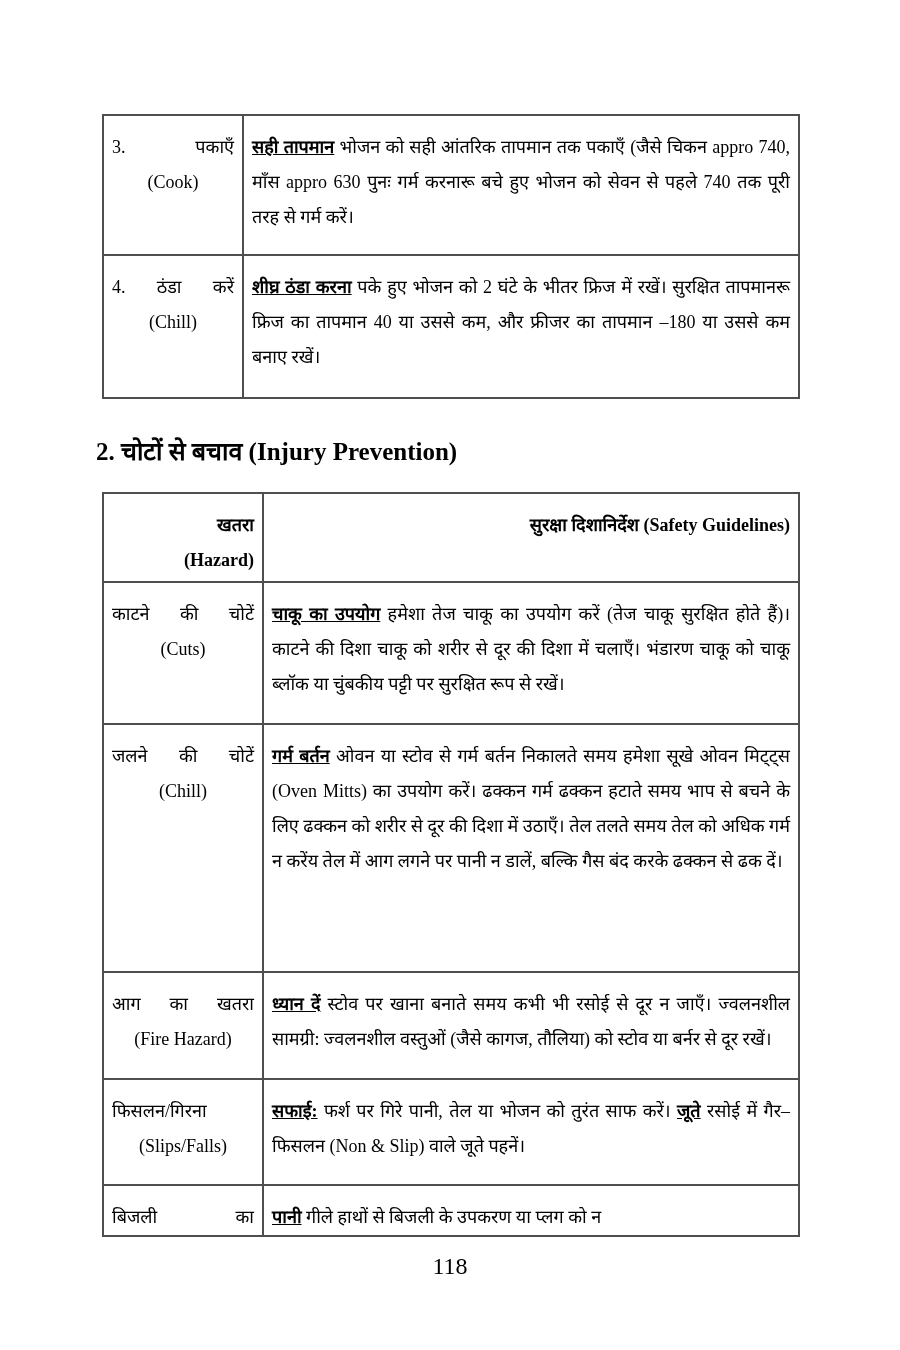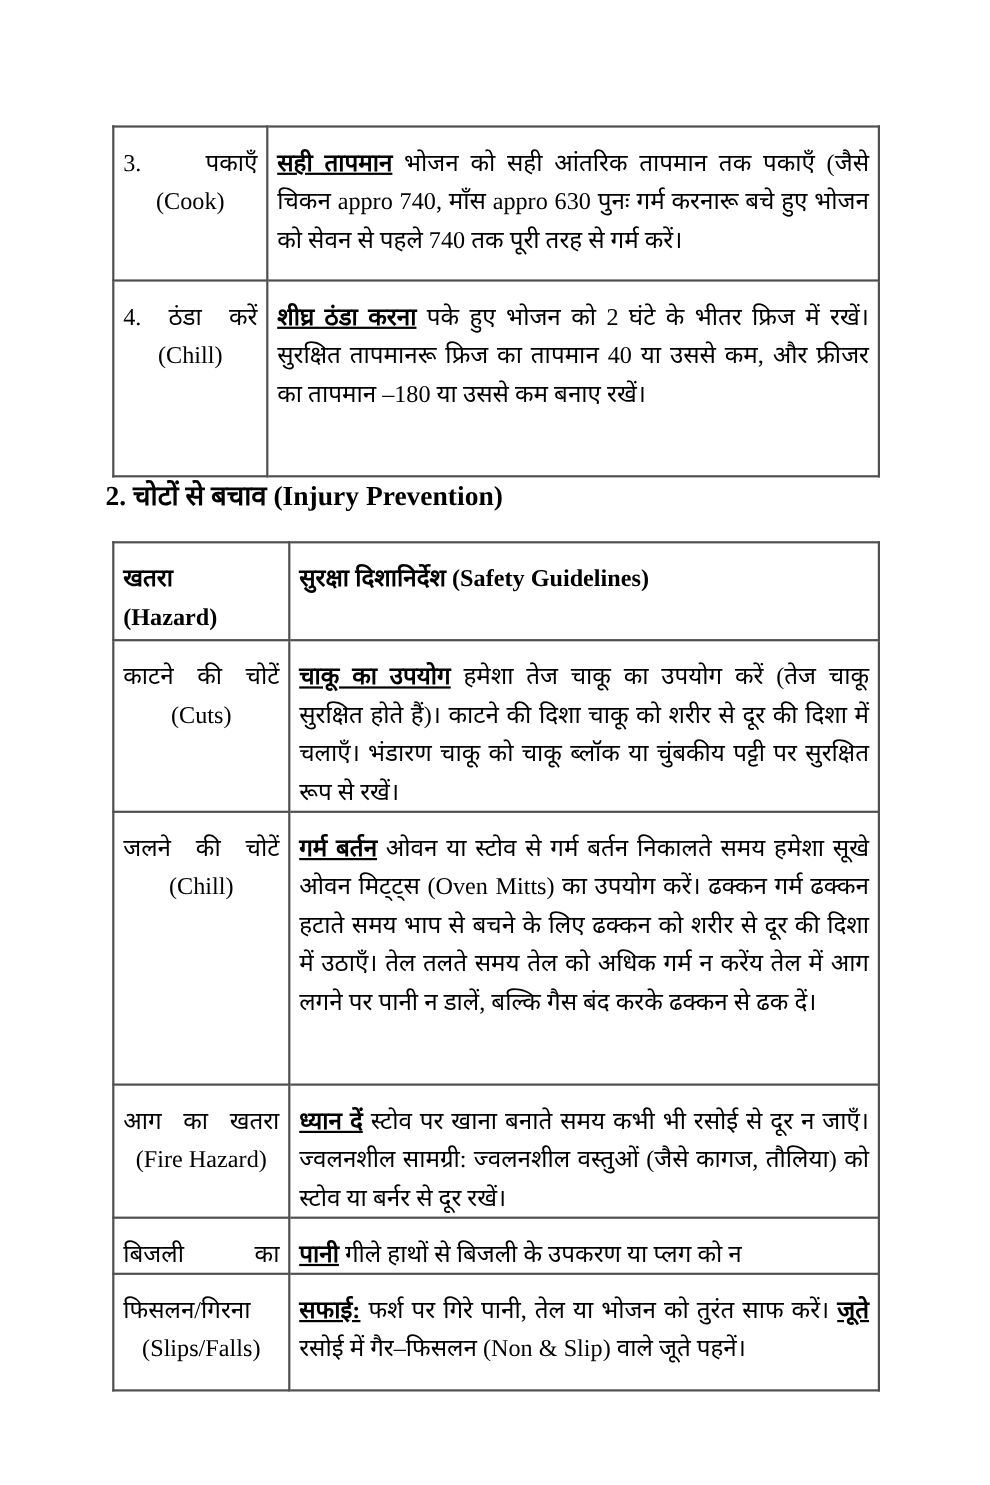--- a/index.html
+++ b/index.html
@@ -8,29 +8,29 @@
     font-family:"Liberation Serif","DejaVu Sans",serif; color:#000;
     overflow:hidden; margin:0 auto;
   }
   table.doc-tbl {
     position:absolute; border-collapse:collapse; table-layout:fixed;
     width:698px; left:102px;
   }
   .doc-tbl td {
     border:2px solid #4f4f4f; vertical-align:top;
     padding:14px 8px 0 8px;
-    font-size:22px; line-height:35px;
+    font-size:18px; line-height:35px;
   }
   #food-table { top:114px; }
   #injury-table { top:492px; }
   .desc-cell { text-align:justify; }
   .ld { font-weight:bold;text-decoration:underline; }
   .hz-main { text-align:justify; text-align-last:justify; }
   .hz-en { text-align:center; }
-  .hdr-cell { text-align:left; font-weight:bold; }
+  .hdr-cell { text-align:right; font-weight:bold; }
   .clip { overflow:hidden; }
   .section-heading {
     position:absolute; left:96px; top:435px;
     font-size:25px; font-weight:bold; line-height:34px;
   }
   .page-number {
     position:absolute; left:0; top:1253px; width:900px;
     text-align:center; font-size:24px;
   }
 </style>
@@ -45,21 +45,21 @@
         <col>
       </colgroup>
     <tbody>
         <tr style="height:140px">
       <td>
         <div class="hz-main">3. पकाएँ</div>
         <div class="hz-en">(Cook)</div>
       </td>
       <td class="desc-cell"><span class="ld">सही तापमान</span><span> भोजन को सही आंतरिक तापमान तक पकाएँ (जैसे चिकन appro 740, माँस appro 630 पुनः गर्म करनारू बचे हुए भोजन को सेवन से पहले 740 तक पूरी तरह से गर्म करें।</span></td>
     </tr>
-    <tr style="height:178px">
+    <tr style="height:143px">
       <td>
         <div class="hz-main">4. ठंडा करें</div>
         <div class="hz-en">(Chill)</div>
       </td>
       <td class="desc-cell"><span class="ld">शीघ्र ठंडा करना</span><span> पके हुए भोजन को 2 घंटे के भीतर फ्रिज में रखें। सुरक्षित तापमानरू फ्रिज का तापमान 40 या उससे कम, और फ्रीजर का तापमान –180 या उससे कम बनाए रखें।</span></td>
     </tr>
   </tbody>
     </table>
 
   <div class="section-heading">2. चोटों से बचाव (Injury Prevention)</div>
@@ -91,30 +91,31 @@
       </td>
       <td class="desc-cell"><span class="ld">गर्म बर्तन</span><span> ओवन या स्टोव से गर्म बर्तन निकालते समय हमेशा सूखे ओवन मिट्ट्स (Oven Mitts) का उपयोग करें। ढक्कन गर्म ढक्कन हटाते समय भाप से बचने के लिए ढक्कन को शरीर से दूर की दिशा में उठाएँ। तेल तलते समय तेल को अधिक गर्म न करेंय तेल में आग लगने पर पानी न डालें, बल्कि गैस बंद करके ढक्कन से ढक दें।</span></td>
     </tr>
     <tr style="height:107px">
       <td>
         <div class="hz-main">आग का खतरा</div>
         <div class="hz-en">(Fire Hazard)</div>
       </td>
       <td class="desc-cell"><span class="ld">ध्यान दें</span><span> स्टोव पर खाना बनाते समय कभी भी रसोई से दूर न जाएँ। ज्वलनशील सामग्री: ज्वलनशील वस्तुओं (जैसे कागज, तौलिया) को स्टोव या बर्नर से दूर रखें।</span></td>
     </tr>
-    <tr style="height:38px">
-      <td class="clip">
-        <div class="hz-main">बिजली का</div>
-      </td>
-      <td class="desc-cell clip"><span class="ld">पानी</span><span> गीले हाथों से बिजली के उपकरण या प्लग को न</span></td>
-    </tr>
     <tr style="height:106px">
       <td>
         <div class="hz-main">फिसलन/गिरना</div>
         <div class="hz-en">(Slips/Falls)</div>
       </td>
       <td class="desc-cell"><span class="ld">सफाई:</span><span> फर्श पर गिरे पानी, तेल या भोजन को तुरंत साफ करें। </span><span class="ld">जूते</span><span> रसोई में गैर–फिसलन (Non &amp; Slip) वाले जूते पहनें।</span></td>
     </tr>
+    <tr style="height:38px">
+      <td class="clip">
+        <div class="hz-main">बिजली का</div>
+      </td>
+      <td class="desc-cell clip"><span class="ld">पानी</span><span> गीले हाथों से बिजली के उपकरण या प्लग को न</span></td>
+    </tr>
   </tbody>
     </table>
 
+  <div class="page-number">118</div>
 
 </div>
 
 </body></html>

